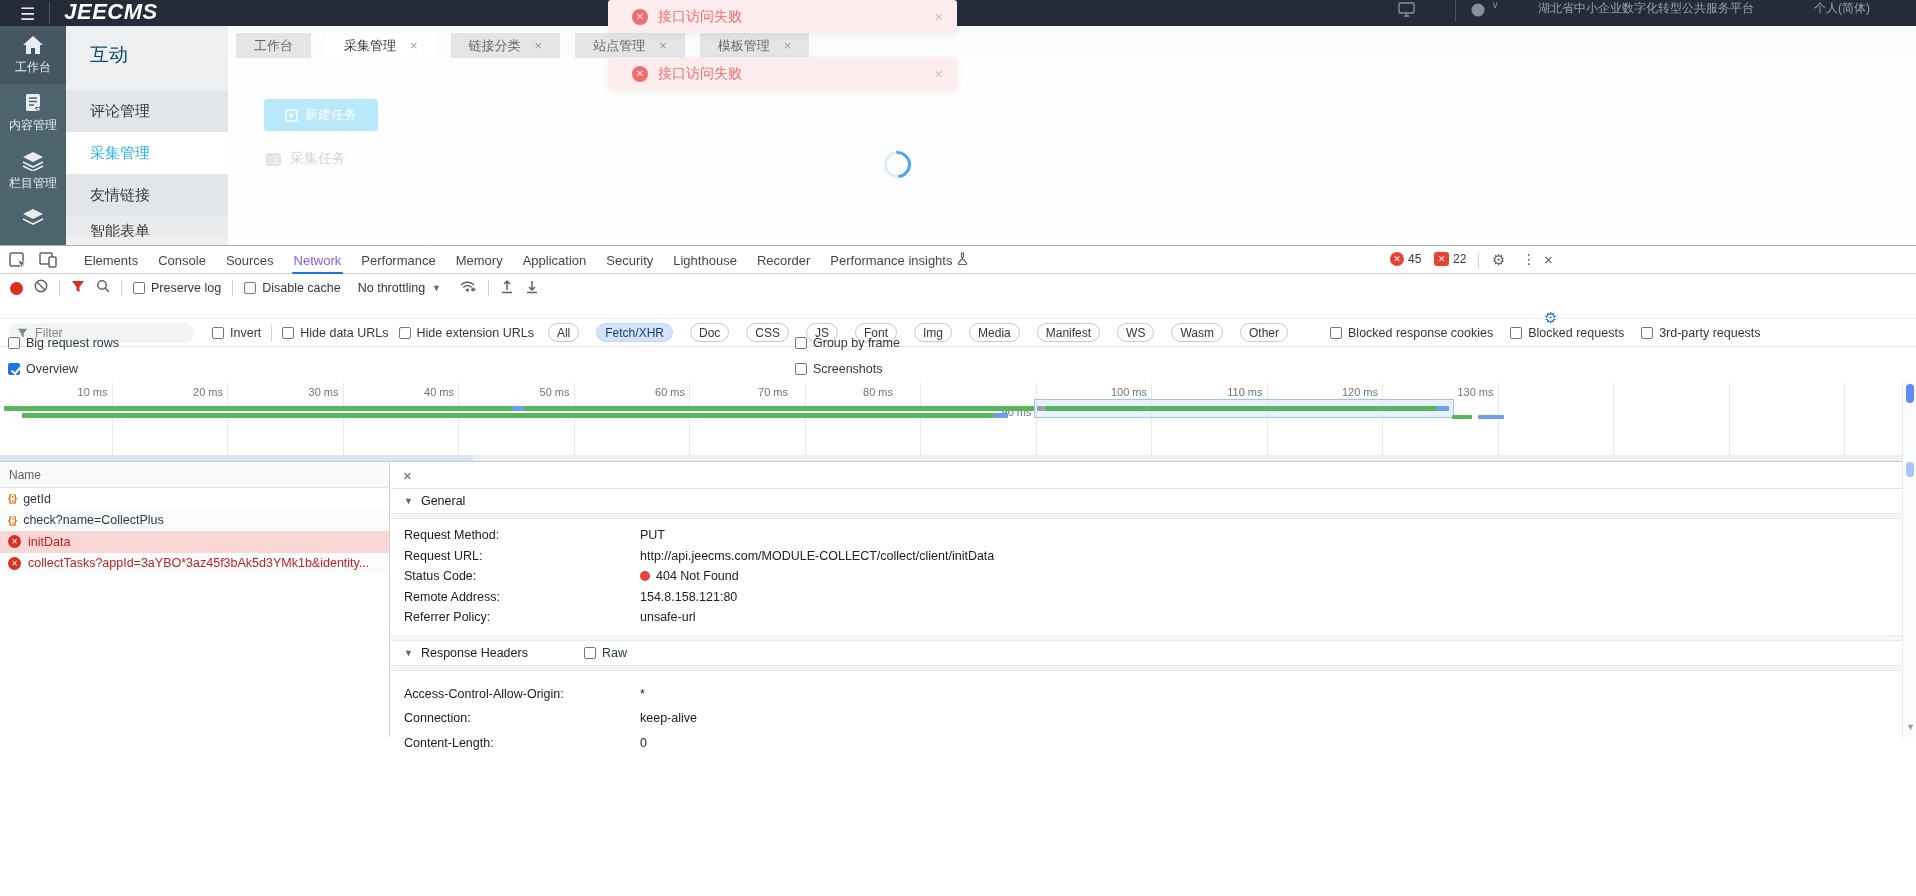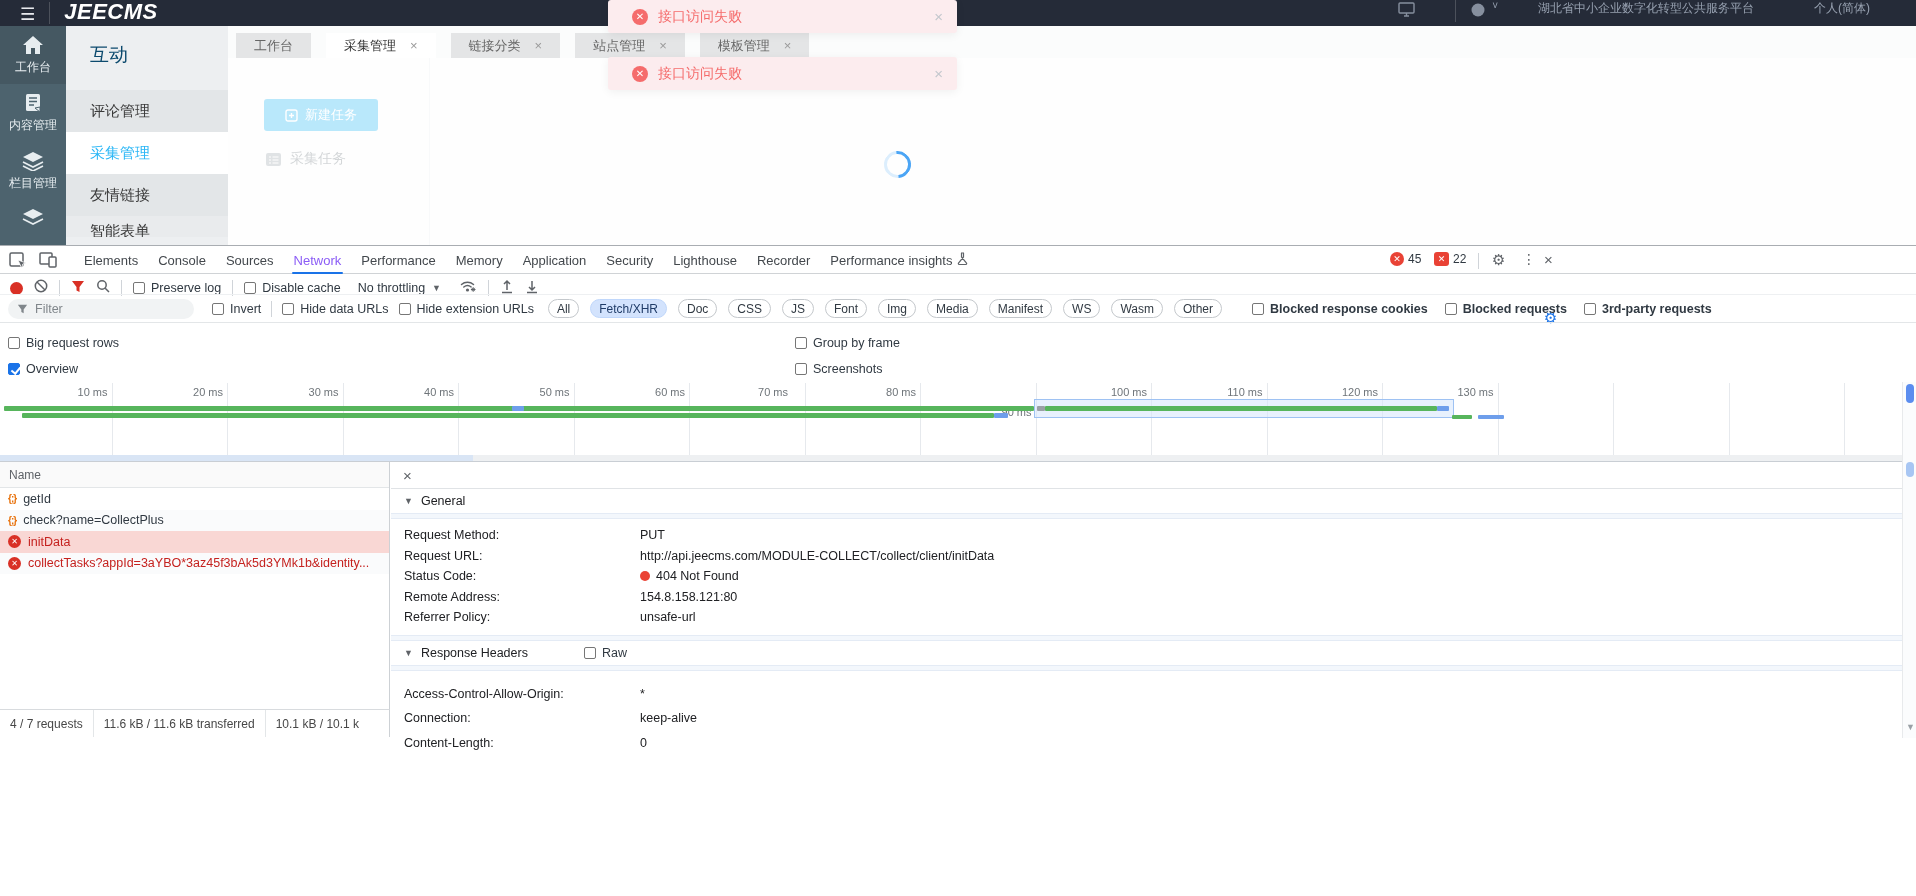--- a/index.html
+++ b/index.html
@@ -67,26 +67,26 @@
 
   #dt-toolbar{position:absolute;left:0;top:28px;width:1916px;height:28px;display:flex;align-items:center;gap:11px;padding-left:10px;}
   .vsep{width:1px;height:16px;background:#d0d4d9;flex:none;}
   .chk{display:inline-flex;align-items:center;gap:6px;font-size:12.5px;color:#303942;white-space:nowrap;}
   .cb{width:12px;height:12px;border:1px solid #767676;border-radius:2px;background:#fff;display:inline-block;flex:none;position:relative;}
   .cb.on{background:#1a73e8;border-color:#1a73e8;}
   .cb.on:after{content:"";position:absolute;left:3.5px;top:0.5px;width:3.5px;height:7px;border:solid #fff;border-width:0 2px 2px 0;transform:rotate(40deg);}
   .sel{font-size:12.5px;color:#303942;display:flex;align-items:center;gap:7px;}
   .sel .car{font-size:9px;color:#5f6368;}
 
-  #dt-filterrow{position:absolute;left:0;top:48px;width:1916px;height:29px;border-bottom:1px solid #e3e6e8;border-top:1px solid #eef0f2;display:flex;align-items:center;gap:10px;padding-left:8px;}
+  #dt-filterrow{position:absolute;left:0;top:72px;width:1916px;height:29px;border-bottom:1px solid #e3e6e8;border-top:1px solid #eef0f2;display:flex;align-items:center;gap:10px;padding-left:8px;}
   #filter-pill{width:186px;height:20px;border-radius:10px;background:#f1f3f4;display:flex;align-items:center;gap:7px;padding-left:9px;color:#80868b;font-size:12.5px;}
   .pill{border:1px solid #c4c8cc;border-radius:10px;padding:1.5px 8px;font-size:12px;color:#303942;background:#fff;white-space:nowrap;}
   .pill.on{background:#d3e3fd;border-color:#c0d7fb;color:#203c68;}
-  #pills{display:flex;gap:11px;align-items:center;}
-  #filter-checks{display:flex;gap:17px;align-items:center;margin-left:20px;font-weight:bold;}
+  #pills{display:flex;gap:17px;align-items:center;}
+  #filter-checks{display:flex;gap:17px;align-items:center;margin-left:32px;}
 
   .optrow{position:absolute;left:0;width:1916px;height:26px;}
   .optrow .l{position:absolute;left:8px;top:5px;}
   .optrow .r{position:absolute;left:795px;top:5px;}
 
   #overview{position:absolute;left:0;top:137px;width:1916px;height:79px;background:#fff;}
   .grid{position:absolute;top:0;width:1px;height:72px;background:#e6e9ed;}
   .rlabel{position:absolute;top:3px;height:12px;font-size:11px;color:#6e7479;text-align:right;width:76px;}
   .bar{position:absolute;border-radius:1px;}
   #ov-highlight{position:absolute;background:rgba(213,229,252,.55);border:1px solid #9ec2f3;}
@@ -455,21 +455,21 @@
         <div class="grid" style="left: 1613px;"></div>
         <div class="grid" style="left: 1728.5px;"></div>
         <div class="grid" style="left: 1844px;"></div>
         <div class="rlabel" style="left: 31.5px;">10 ms</div>
         <div class="rlabel" style="left: 147px;">20 ms</div>
         <div class="rlabel" style="left: 262.5px;">30 ms</div>
         <div class="rlabel" style="left: 378px;">40 ms</div>
         <div class="rlabel" style="left: 493.5px;">50 ms</div>
         <div class="rlabel" style="left: 609px;">60 ms</div>
         <div class="rlabel" style="left: 712px;">70 ms</div>
-        <div class="rlabel" style="left: 840px;">80 ms</div>
+        <div class="rlabel" style="left: 840px; text-align: center;">80 ms</div>
         <div class="rlabel" style="left: 955.5px; margin-top: 20px;">90 ms</div>
         <div class="rlabel" style="left: 1071px;">100 ms</div>
         <div class="rlabel" style="left: 1186.5px;">110 ms</div>
         <div class="rlabel" style="left: 1302px;">120 ms</div>
         <div class="rlabel" style="left: 1417.5px;">130 ms</div>
         <div id="ov-highlight" style="left: 1034px; top: 16px; width: 420px; height: 19px;"></div>
         <div class="bar" style="left: 4px; top: 23px; width: 1030px; height: 5px; background: rgb(87, 181, 92);"></div>
         <div class="bar" style="left: 512px; top: 23px; width: 12px; height: 5px; background: rgb(110, 158, 235);"></div>
         <div class="bar" style="left: 22px; top: 30px; width: 972px; height: 5px; background: rgb(87, 181, 92);"></div>
         <div class="bar" style="left: 994px; top: 30px; width: 14px; height: 5px; background: rgb(110, 158, 235);"></div>
@@ -565,27 +565,20 @@
             <span class="k">Connection:</span>
             <span class="v">keep-alive</span>
           </div>
           <div class="kv kv2">
             <span class="k">Content-Length:</span>
             <span class="v">0</span>
           </div>
         </div>
     </div>
 
-    <div id="status-bar">
-        <span>4 / 7 requests</span>
-        <span class="vsep"></span>
-        <span>11.6 kB / 11.6 kB transferred</span>
-        <span class="vsep"></span>
-        <span>10.1 kB / 10.1 k</span>
-      </div>
 
     <div id="dt-scroll">
       <span class="t1"></span>
       <span class="t2"></span>
       <span class="arr">▼</span>
     </div>
   </div>
 </div>
 
 </body></html>

